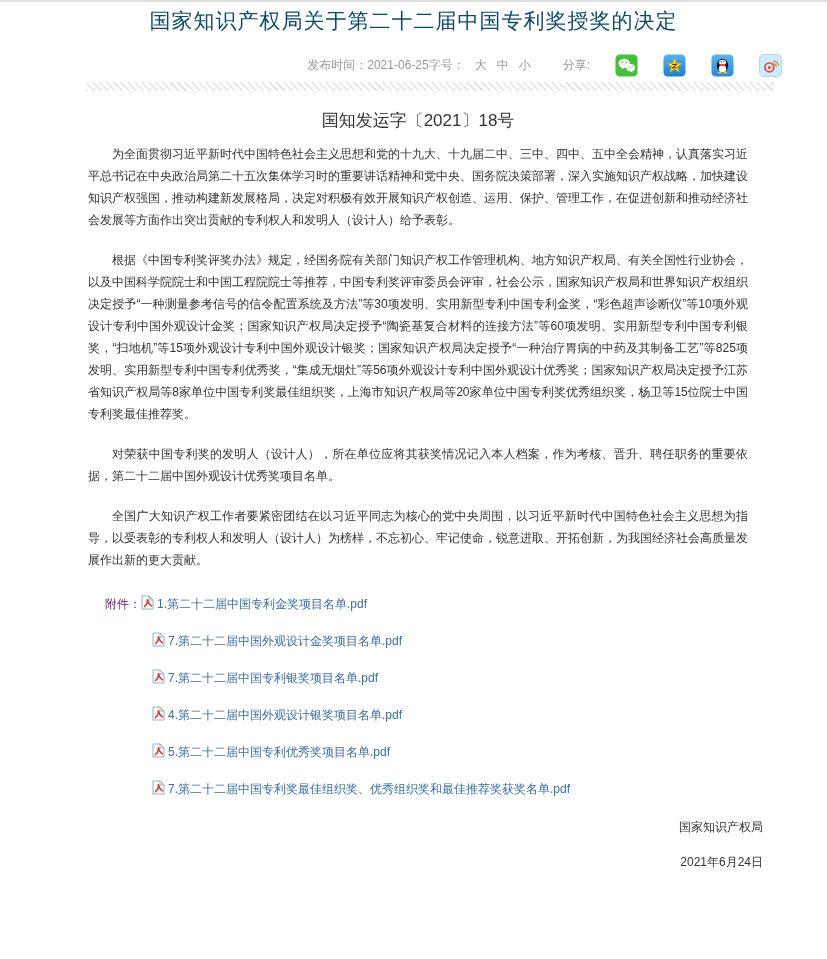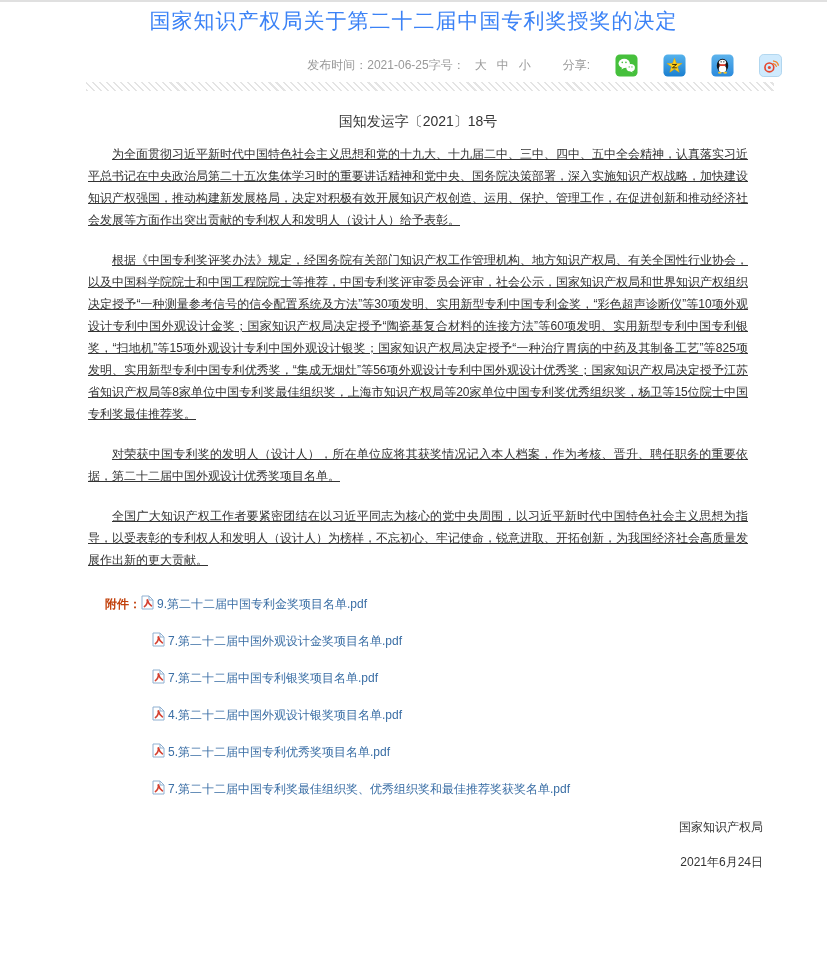--- a/index.html
+++ b/index.html
@@ -5,51 +5,51 @@
   html,body{margin:0;padding:0;background:#ffffff;}
   body{
     width:827px;height:959px;overflow:hidden;
     font-family:"Liberation Sans","DejaVu Sans",sans-serif;
     color:#333333;
   }
   .top-line{height:2px;background:#e0e0e0;}
   .page-title{
     margin:5px 0 0 0;
     font-size:21px;line-height:28px;font-weight:400;
-    text-align:center;color:#3b82f6;letter-spacing:1px;
+    text-align:center;color:#0c4a6e;letter-spacing:1px;
   }
   .meta-row{
     margin:18px 45px 0 88px;
     display:flex;justify-content:flex-end;align-items:center;
     height:24px;font-size:12px;color:#999999;
   }
   .meta-left span{color:#999999;}
   .meta-right{display:flex;align-items:center;}
   .fs-opt{margin-left:10px;color:#999999;text-decoration:none;cursor:pointer;}
   .share-label{margin-left:32px;}
   .share-btn{margin-left:25px;width:23px;height:23px;display:inline-block;cursor:pointer;}
   .share-btn svg{display:block;}
   .divider{
     margin:5px 0 0 86px;width:688px;height:9px;
     background:repeating-linear-gradient(45deg,#e4e4e4 0 1.5px,#ffffff 1.5px 5px);
   }
   .doc-number{
     margin-top:20px;padding:0 79px 0 88px;
-    text-align:center;font-size:14px;color:#333;line-height:20px;
+    text-align:center;font-size:17px;color:#333;line-height:20px;
   }
   .body-text{
     margin-top:12px;padding:0 79px 0 88px;
     font-size:12px;line-height:22px;color:#333;
   }
   .body-text p{margin:0 0 18px 0;text-align:justify;}
-  .body-text p.indent{text-indent:2em;text-decoration:underline;}
+  .body-text p.indent{text-indent:2em;}
   .attachments{margin-top:22px;font-size:12px;line-height:22px;}
   .att-row{margin:0 0 13px 152px;white-space:nowrap;}
   .att-row.first{margin-left:105px;}
-  .att-label{color:#c2410c;font-weight:bold;}
+  .att-label{color:#701a75;}
   .att-link{color:#3a6ea5;text-decoration:none;cursor:pointer;}
   .pdf-icon{display:inline-block;vertical-align:-2px;margin-right:3px;}
   .signature{margin-top:14px;padding-right:64px;text-align:right;font-size:12px;line-height:22px;color:#333;}
   .signature .sig-date{margin-top:13px;}
 </style>
 </head>
 <body>
 
 <div class="top-line"></div>
 
@@ -133,21 +133,21 @@
     <p class="para indent">对荣获中国专利奖的发明人（设计人），所在单位应将其获奖情况记入本人档案，作为考核、晋升、聘任职务的重要依据，第二十二届中国外观设计优秀奖项目名单。</p>
     <p class="para indent">全国广大知识产权工作者要紧密团结在以习近平同志为核心的党中央周围，以习近平新时代中国特色社会主义思想为指导，以受表彰的专利权人和发明人（设计人）为榜样，不忘初心、牢记使命，锐意进取、开拓创新，为我国经济社会高质量发展作出新的更大贡献。</p>
   </div>
 
 <div class="attachments" id="attachment-list">
     <div class="att-row first"><span class="att-label">附件：</span><span class="pdf-icon"><svg width="13" height="15" viewBox="0 0 13 15">
           <path d="M1 1 h7 l4 4 v9 h-11 z" fill="#ffffff" stroke="#8fb0d1" stroke-width="1"></path>
           <path d="M8 1 v4 h4" fill="none" stroke="#8fb0d1" stroke-width="1"></path>
           <path d="M6.4 5 q0.4 4 -3 6.6" fill="none" stroke="#d43f2f" stroke-width="1.6" stroke-linecap="round"></path>
           <path d="M6.4 5 q1 3.8 4 5.8" fill="none" stroke="#d43f2f" stroke-width="1.6" stroke-linecap="round"></path>
-        </svg></span><a class="att-link">9.第二十二届中国专利金奖项目名单.pdf</a></div>
+        </svg></span><a class="att-link">1.第二十二届中国专利金奖项目名单.pdf</a></div>
     <div class="att-row"><span class="pdf-icon"><svg width="13" height="15" viewBox="0 0 13 15">
           <path d="M1 1 h7 l4 4 v9 h-11 z" fill="#ffffff" stroke="#8fb0d1" stroke-width="1"></path>
           <path d="M8 1 v4 h4" fill="none" stroke="#8fb0d1" stroke-width="1"></path>
           <path d="M6.4 5 q0.4 4 -3 6.6" fill="none" stroke="#d43f2f" stroke-width="1.6" stroke-linecap="round"></path>
           <path d="M6.4 5 q1 3.8 4 5.8" fill="none" stroke="#d43f2f" stroke-width="1.6" stroke-linecap="round"></path>
         </svg></span><a class="att-link">7.第二十二届中国外观设计金奖项目名单.pdf</a></div>
     <div class="att-row"><span class="pdf-icon"><svg width="13" height="15" viewBox="0 0 13 15">
           <path d="M1 1 h7 l4 4 v9 h-11 z" fill="#ffffff" stroke="#8fb0d1" stroke-width="1"></path>
           <path d="M8 1 v4 h4" fill="none" stroke="#8fb0d1" stroke-width="1"></path>
           <path d="M6.4 5 q0.4 4 -3 6.6" fill="none" stroke="#d43f2f" stroke-width="1.6" stroke-linecap="round"></path>

